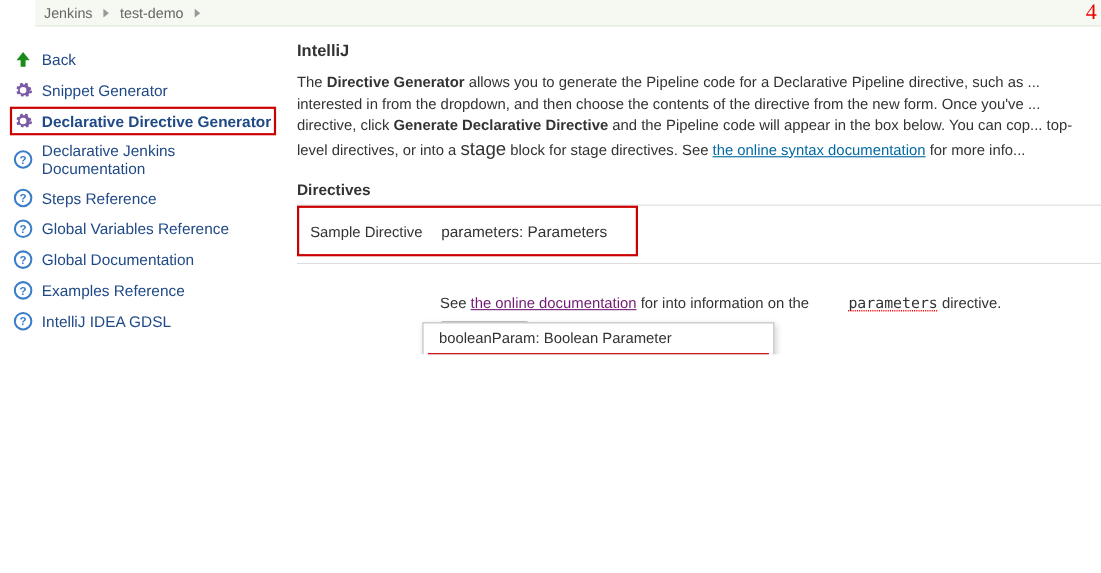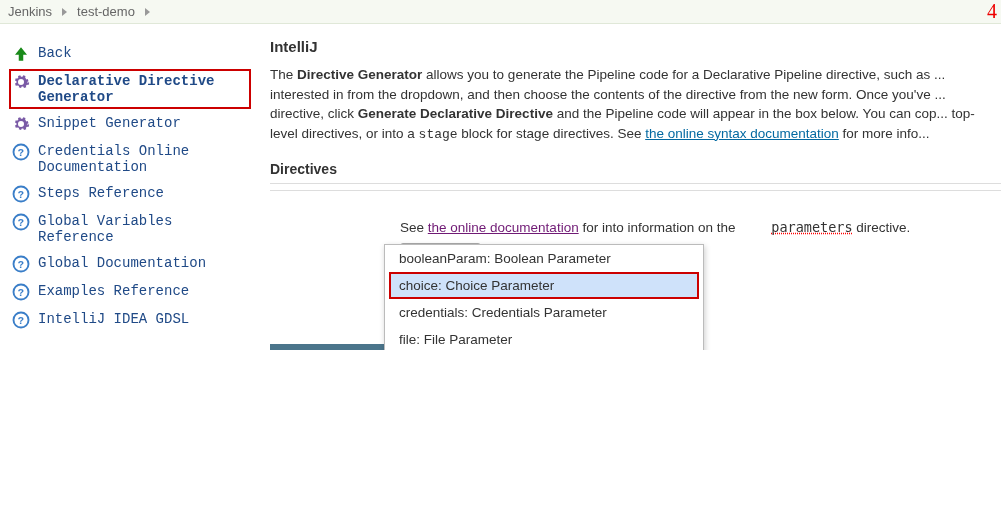--- a/index.html
+++ b/index.html
@@ -15,20 +15,21 @@
   .breadcrumb {
     background: #f6f9f2;
     border-bottom: 1px solid #e0e8d8;
     padding: 4px 8px;
     display: flex;
     align-items: center;
     gap: 10px;
     color: #666;
     font-size: 13px;
     position: relative;
+    margin-left: 32px;
   }
   .breadcrumb .crumb {
     color: #666;
     cursor: pointer;
   }
   .breadcrumb .sep {
     width: 0; height: 0;
     border-top: 4px solid transparent;
     border-bottom: 4px solid transparent;
     border-left: 5px solid #999;
@@ -42,25 +43,25 @@
     font-family: serif;
   }
   .layout { display: flex; }
   .sidebar {
     width: 260px;
     padding: 14px 10px;
     flex-shrink: 0;
   }
   .side-item {
     display: flex;
+    align-items: center;
     gap: 8px;
     padding: 3px 2px;
     margin: 4px 0;
     cursor: pointer;
-    font-family: Liberation Mono, monospace;
   }
   .side-item a {
     color: #204a87;
     text-decoration: none;
   }
   .side-item .icon {
     width: 18px; height: 18px;
     display: inline-flex;
     align-items: center;
     justify-content: center;
@@ -87,22 +88,22 @@
     font-weight: bold;
   }
   .main p.intro {
     margin: 0 0 14px 0;
     line-height: 1.45;
     font-size: 13.5px;
     color: #333;
   }
   .main p.intro b { font-weight: bold; }
   .main p.intro code {
-    font-family: Liberation Mono, monospace;
-    font-size: 13px;
+    font-family: Liberation Sans, sans-serif;
+    font-size: 17px;
   }
   .main p.intro a { color: #0369a1; text-decoration: underline; }
 
   .section-label {
     font-weight: bold;
     font-size: 14px;
     margin: 16px 0 6px 0;
   }
   .directive-row {
     border: 2px solid #c00;
@@ -226,44 +227,44 @@
 
   <div class="sidebar">
     <div class="side-item">
       <span class="icon back">
         <svg viewBox="0 0 24 24" width="18" height="18">
             <path d="M12 3l8 10h-5v8h-6v-8H4z"></path>
           </svg>
       </span>
       <a>Back</a>
     </div>
+    <div class="side-item">
+      <span class="icon gear">
+        <svg viewBox="0 0 24 24" width="18" height="18">
+            <path d="M12 8a4 4 0 100 8 4 4 0 000-8zm9 4l2 1-1 3-2-.5a8 8 0 01-1.5 1.5l.5 2-3 1-1-2a8 8 0 01-2 0l-1 2-3-1 .5-2A8 8 0 017 16.5L5 17l-1-3 2-1a8 8 0 010-2l-2-1 1-3 2 .5A8 8 0 018.5 6L8 4l3-1 1 2a8 8 0 012 0l1-2 3 1-.5 2A8 8 0 0119 8.5l2-.5 1 3-2 1a8 8 0 010 2z"></path>
+          </svg>
+      </span>
+      <a>Snippet Generator</a>
+    </div>
     <div class="side-item active">
       <span class="icon gear">
         <svg viewBox="0 0 24 24" width="18" height="18">
             <path d="M12 8a4 4 0 100 8 4 4 0 000-8zm9 4l2 1-1 3-2-.5a8 8 0 01-1.5 1.5l.5 2-3 1-1-2a8 8 0 01-2 0l-1 2-3-1 .5-2A8 8 0 017 16.5L5 17l-1-3 2-1a8 8 0 010-2l-2-1 1-3 2 .5A8 8 0 018.5 6L8 4l3-1 1 2a8 8 0 012 0l1-2 3 1-.5 2A8 8 0 0119 8.5l2-.5 1 3-2 1a8 8 0 010 2z"></path>
           </svg>
       </span>
       <a>Declarative Directive Generator</a>
     </div>
     <div class="side-item">
-      <span class="icon gear">
-        <svg viewBox="0 0 24 24" width="18" height="18">
-            <path d="M12 8a4 4 0 100 8 4 4 0 000-8zm9 4l2 1-1 3-2-.5a8 8 0 01-1.5 1.5l.5 2-3 1-1-2a8 8 0 01-2 0l-1 2-3-1 .5-2A8 8 0 017 16.5L5 17l-1-3 2-1a8 8 0 010-2l-2-1 1-3 2 .5A8 8 0 018.5 6L8 4l3-1 1 2a8 8 0 012 0l1-2 3 1-.5 2A8 8 0 0119 8.5l2-.5 1 3-2 1a8 8 0 010 2z"></path>
-          </svg>
-      </span>
-      <a>Snippet Generator</a>
-    </div>
-    <div class="side-item">
-      <span class="icon help">
-        <svg viewBox="0 0 24 24" width="18" height="18">
-            <circle cx="12" cy="12" r="10" fill="none" stroke="#3a7ec8" stroke-width="2.5"></circle>
-            <text x="12" y="17" text-anchor="middle" font-size="14" font-weight="bold" fill="#3a7ec8">?</text>
-          </svg>
-      </span>
-      <a>Credentials Online Documentation</a>
+      <span class="icon help">
+        <svg viewBox="0 0 24 24" width="18" height="18">
+            <circle cx="12" cy="12" r="10" fill="none" stroke="#3a7ec8" stroke-width="2.5"></circle>
+            <text x="12" y="17" text-anchor="middle" font-size="14" font-weight="bold" fill="#3a7ec8">?</text>
+          </svg>
+      </span>
+      <a>Declarative Jenkins Documentation</a>
     </div>
     <div class="side-item">
       <span class="icon help">
         <svg viewBox="0 0 24 24" width="18" height="18">
             <circle cx="12" cy="12" r="10" fill="none" stroke="#3a7ec8" stroke-width="2.5"></circle>
             <text x="12" y="17" text-anchor="middle" font-size="14" font-weight="bold" fill="#3a7ec8">?</text>
           </svg>
       </span>
       <a>Steps Reference</a>
     </div>
@@ -306,20 +307,24 @@
   </div>
 
   <div class="main">
     <h3>IntelliJ</h3>
     <p class="intro">
       <span>The </span><b>Directive Generator</b><span> allows you to generate the Pipeline code for a Declarative Pipeline directive, such as ... interested in from the dropdown, and then choose the contents of the directive from the new form. Once you've ... directive, click </span><b>Generate Declarative Directive</b><span> and the Pipeline code will appear in the box below. You can cop... top-level directives, or into a </span><code>stage</code><span> block for stage directives. See </span><a href="#">the online syntax documentation</a><span> for more info...</span>
     </p>
 
     <div class="section-label">Directives</div>
     <hr class="hr">
+    <div class="directive-row">
+      <span class="label">Sample Directive</span>
+      <div class="select">parameters: Parameters</div>
+    </div>
     <hr class="hr" style="margin-top:6px">
 
     <div class="hint">
       <span>See </span><a href="#">the online documentation</a><span> for into information on the </span><code>parameters</code><span> directive.</span>
     </div>
 
     <div class="add-drop">
       <button class="add-btn">
         <span>Add</span>
         <span class="caret"></span>

